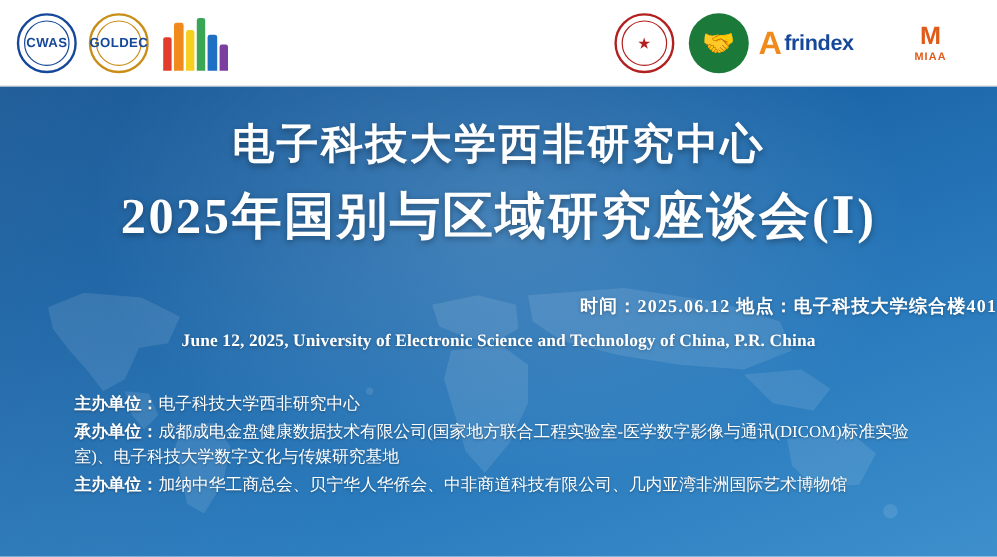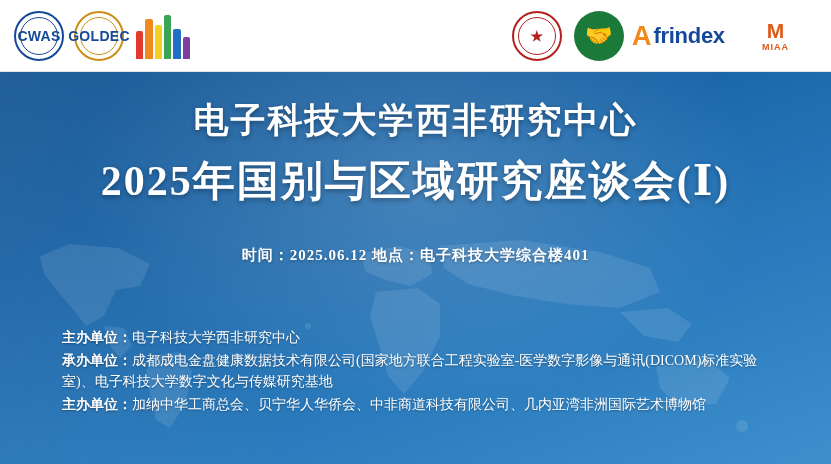--- a/index.html
+++ b/index.html
@@ -48,21 +48,21 @@
     position: relative;
   }
   .seal::before {
     content: "";
     position: absolute;
     left: 4px; top: 4px; right: 4px; bottom: 4px;
     border-radius: 50%;
     border: 1px solid #16489a;
   }
   .seal .seal-txt {
-    font-size: 14px;
+    font-size: 11px;
     font-weight: bold;
     color: #16489a;
     letter-spacing: 0.3px;
     font-family: "Liberation Sans", sans-serif;
     z-index: 2;
   }
   .seal.red { border-color: #b32020; }
   .seal.red::before { border-color: #b32020; }
   .seal.red .seal-txt { color: #b32020; }
   .seal.gold { border-color: #c98e18; text-align: center; }
@@ -107,21 +107,21 @@
     gap: 2px;
     font-family: "Liberation Sans", sans-serif;
   }
   .wordmark .mark-a {
     font-size: 27px;
     font-weight: bold;
     color: #f08a1d;
     line-height: 1;
   }
   .wordmark .mark-rest {
-    font-size: 22px;
+    font-size: 18px;
     font-weight: bold;
     color: #16489a;
     line-height: 1;
     letter-spacing: -0.3px;
   }
 
   
   .miaa {
     display: flex;
     flex-direction: column;
@@ -185,21 +185,21 @@
     margin-top: 10px;
     font-size: 42px;
     font-weight: bold;
     color: #ffffff;
     letter-spacing: 2px;
     text-shadow: 0 2px 5px rgba(0,0,0,0.35);
     line-height: 1.3;
   }
 
   .meta-cn {
-    text-align: center;
+    text-align: right;
     margin-top: 38px;
     font-size: 15px;
     font-weight: bold;
     color: #ffffff;
     letter-spacing: 1px;
     text-shadow: 0 1px 3px rgba(0,0,0,0.3);
   }
   .meta-en {
     text-align: center;
     margin-top: 11px;
@@ -306,20 +306,21 @@
   </svg>
 
   <div class="sheen"></div>
 
   <div class="content">
 
     <div class="title-main">电子科技大学西非研究中心</div>
     <div class="title-sub">2025年国别与区域研究座谈会(Ⅰ)</div>
 
     <div class="meta-cn">时间：2025.06.12    地点：电子科技大学综合楼401</div>
+    <div class="meta-en">June 12, 2025, University of Electronic Science and Technology of China, P.R. China</div>
 
     <div class="orgs">
       <p class="line">
         <span class="lbl">主办单位：</span><span>电子科技大学西非研究中心</span>
       </p>
       <p class="line">
         <span class="lbl">承办单位：</span><span>成都成电金盘健康数据技术有限公司(国家地方联合工程实验室-医学数字影像与通讯(DICOM)标准实验室)、电子科技大学数字文化与传媒研究基地</span>
       </p>
       <p class="line">
         <span class="lbl">主办单位：</span><span>加纳中华工商总会、贝宁华人华侨会、中非商道科技有限公司、几内亚湾非洲国际艺术博物馆</span>

